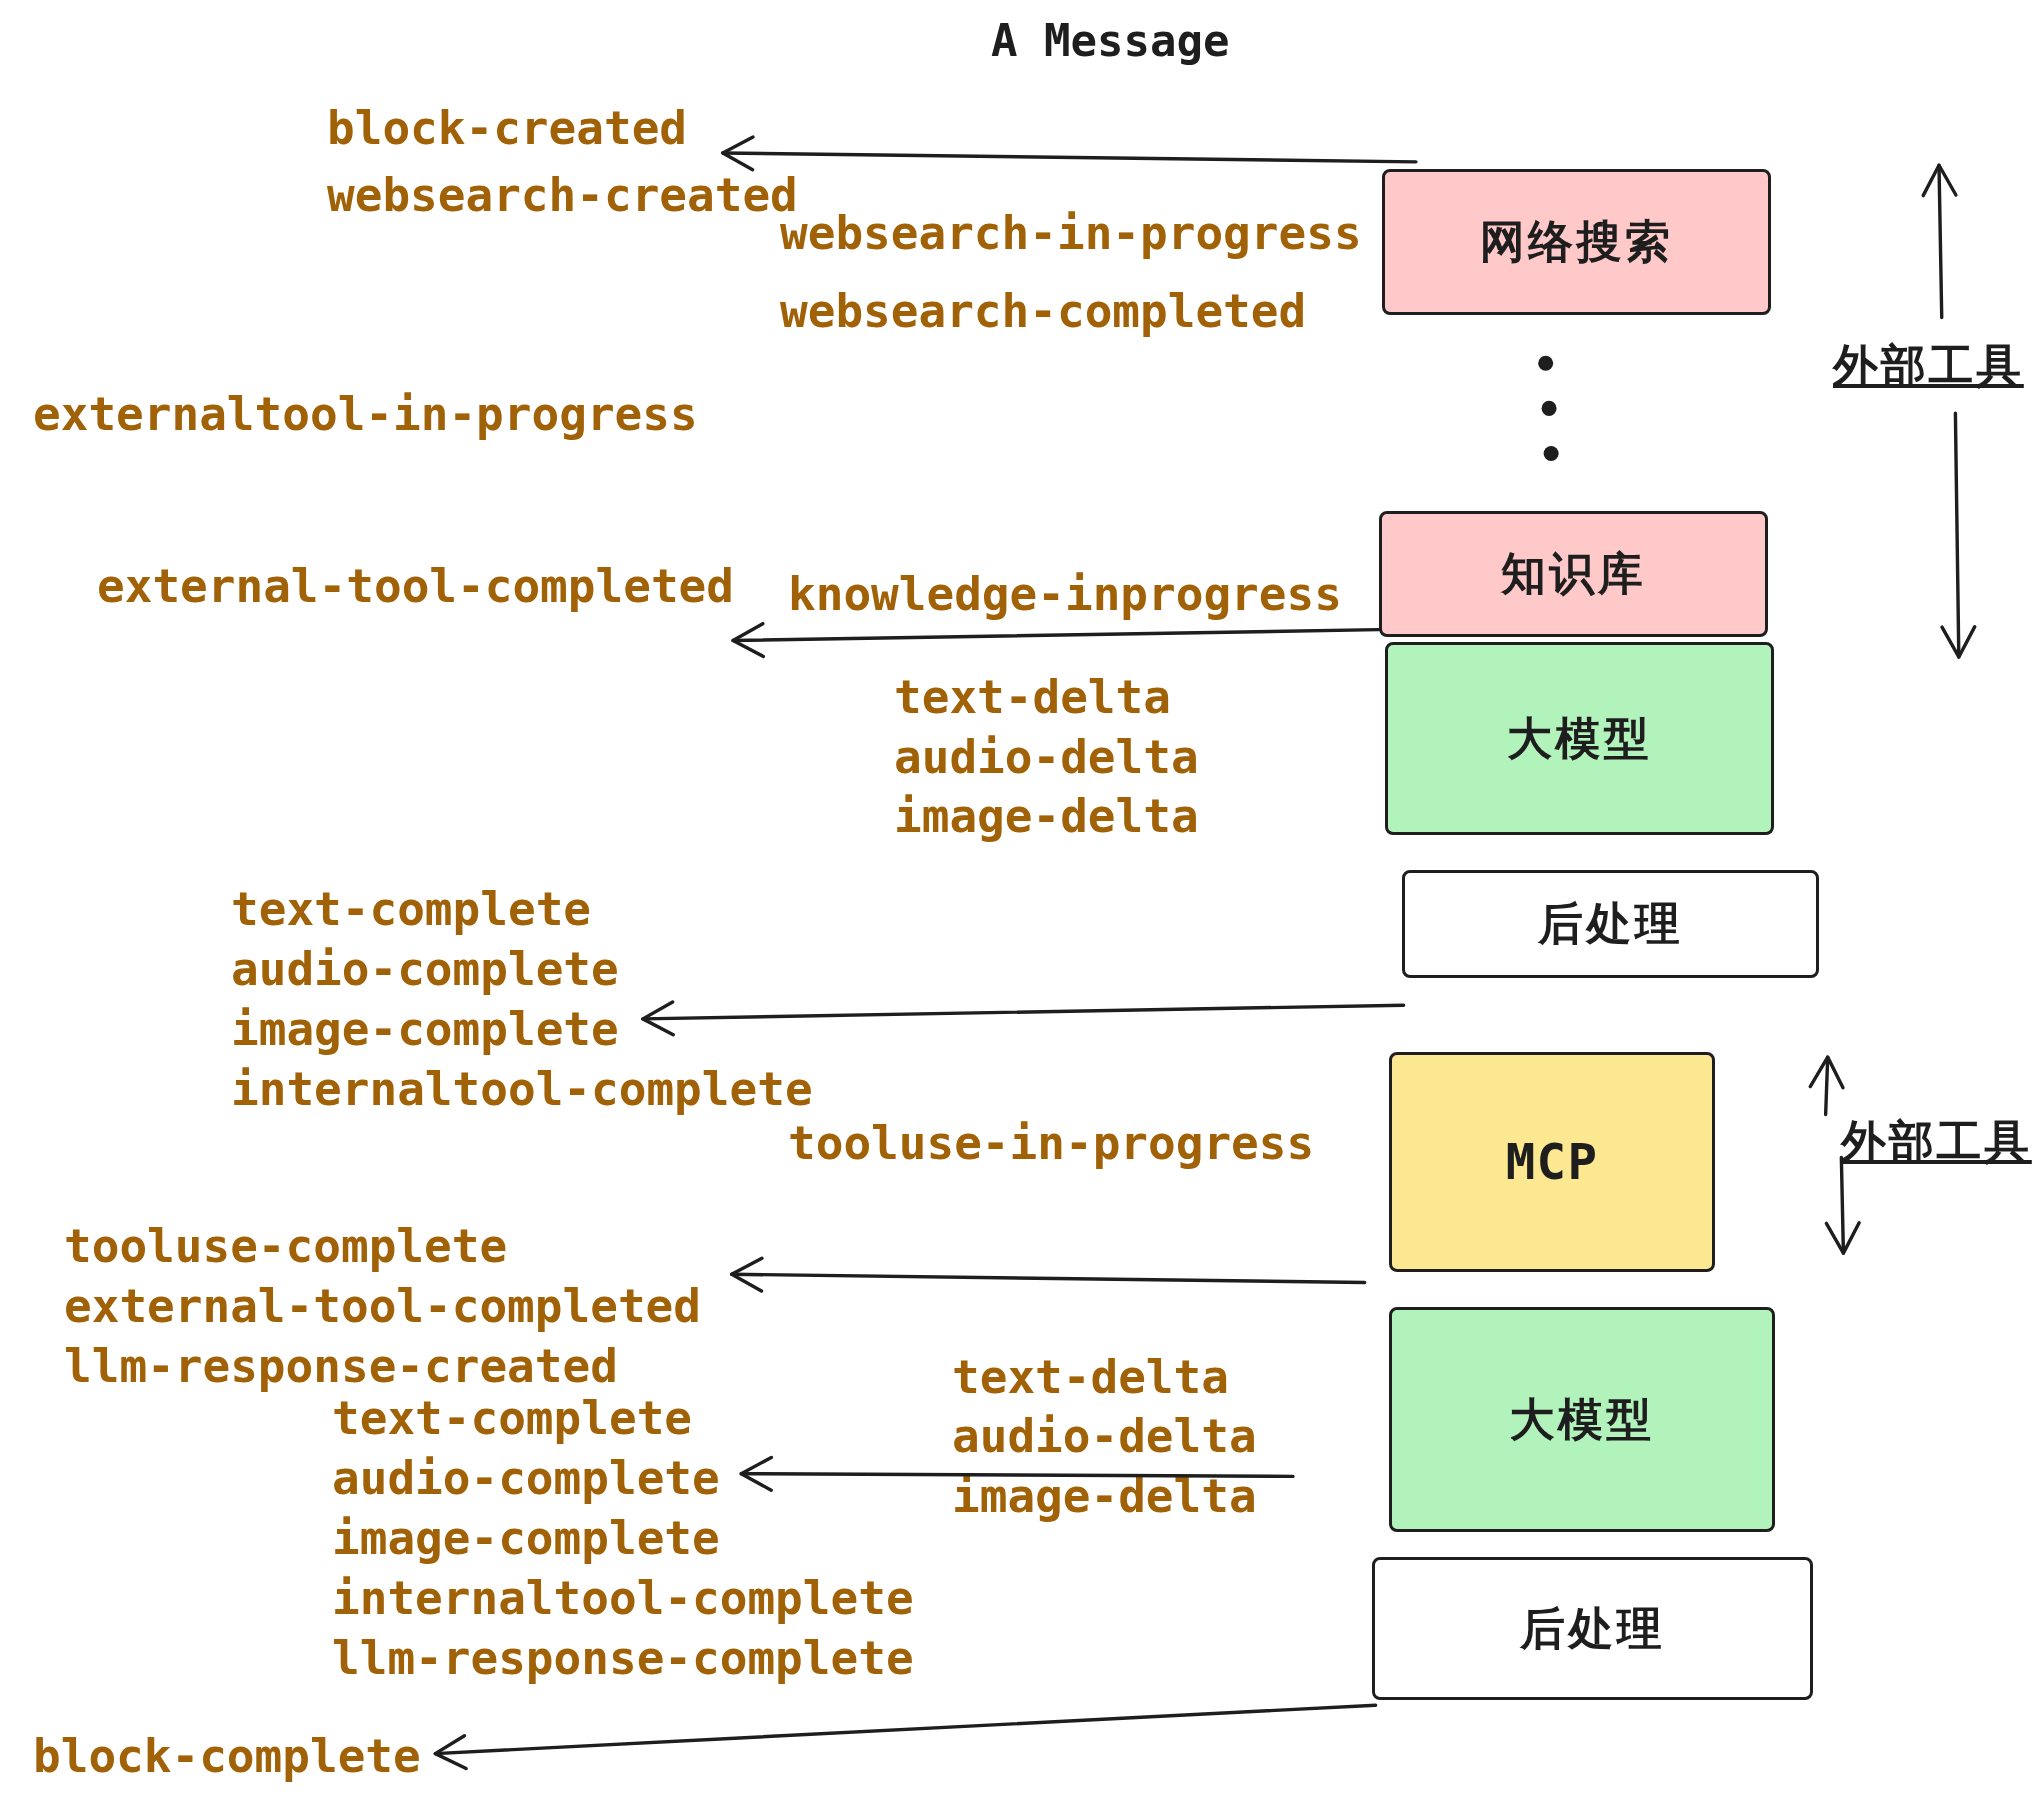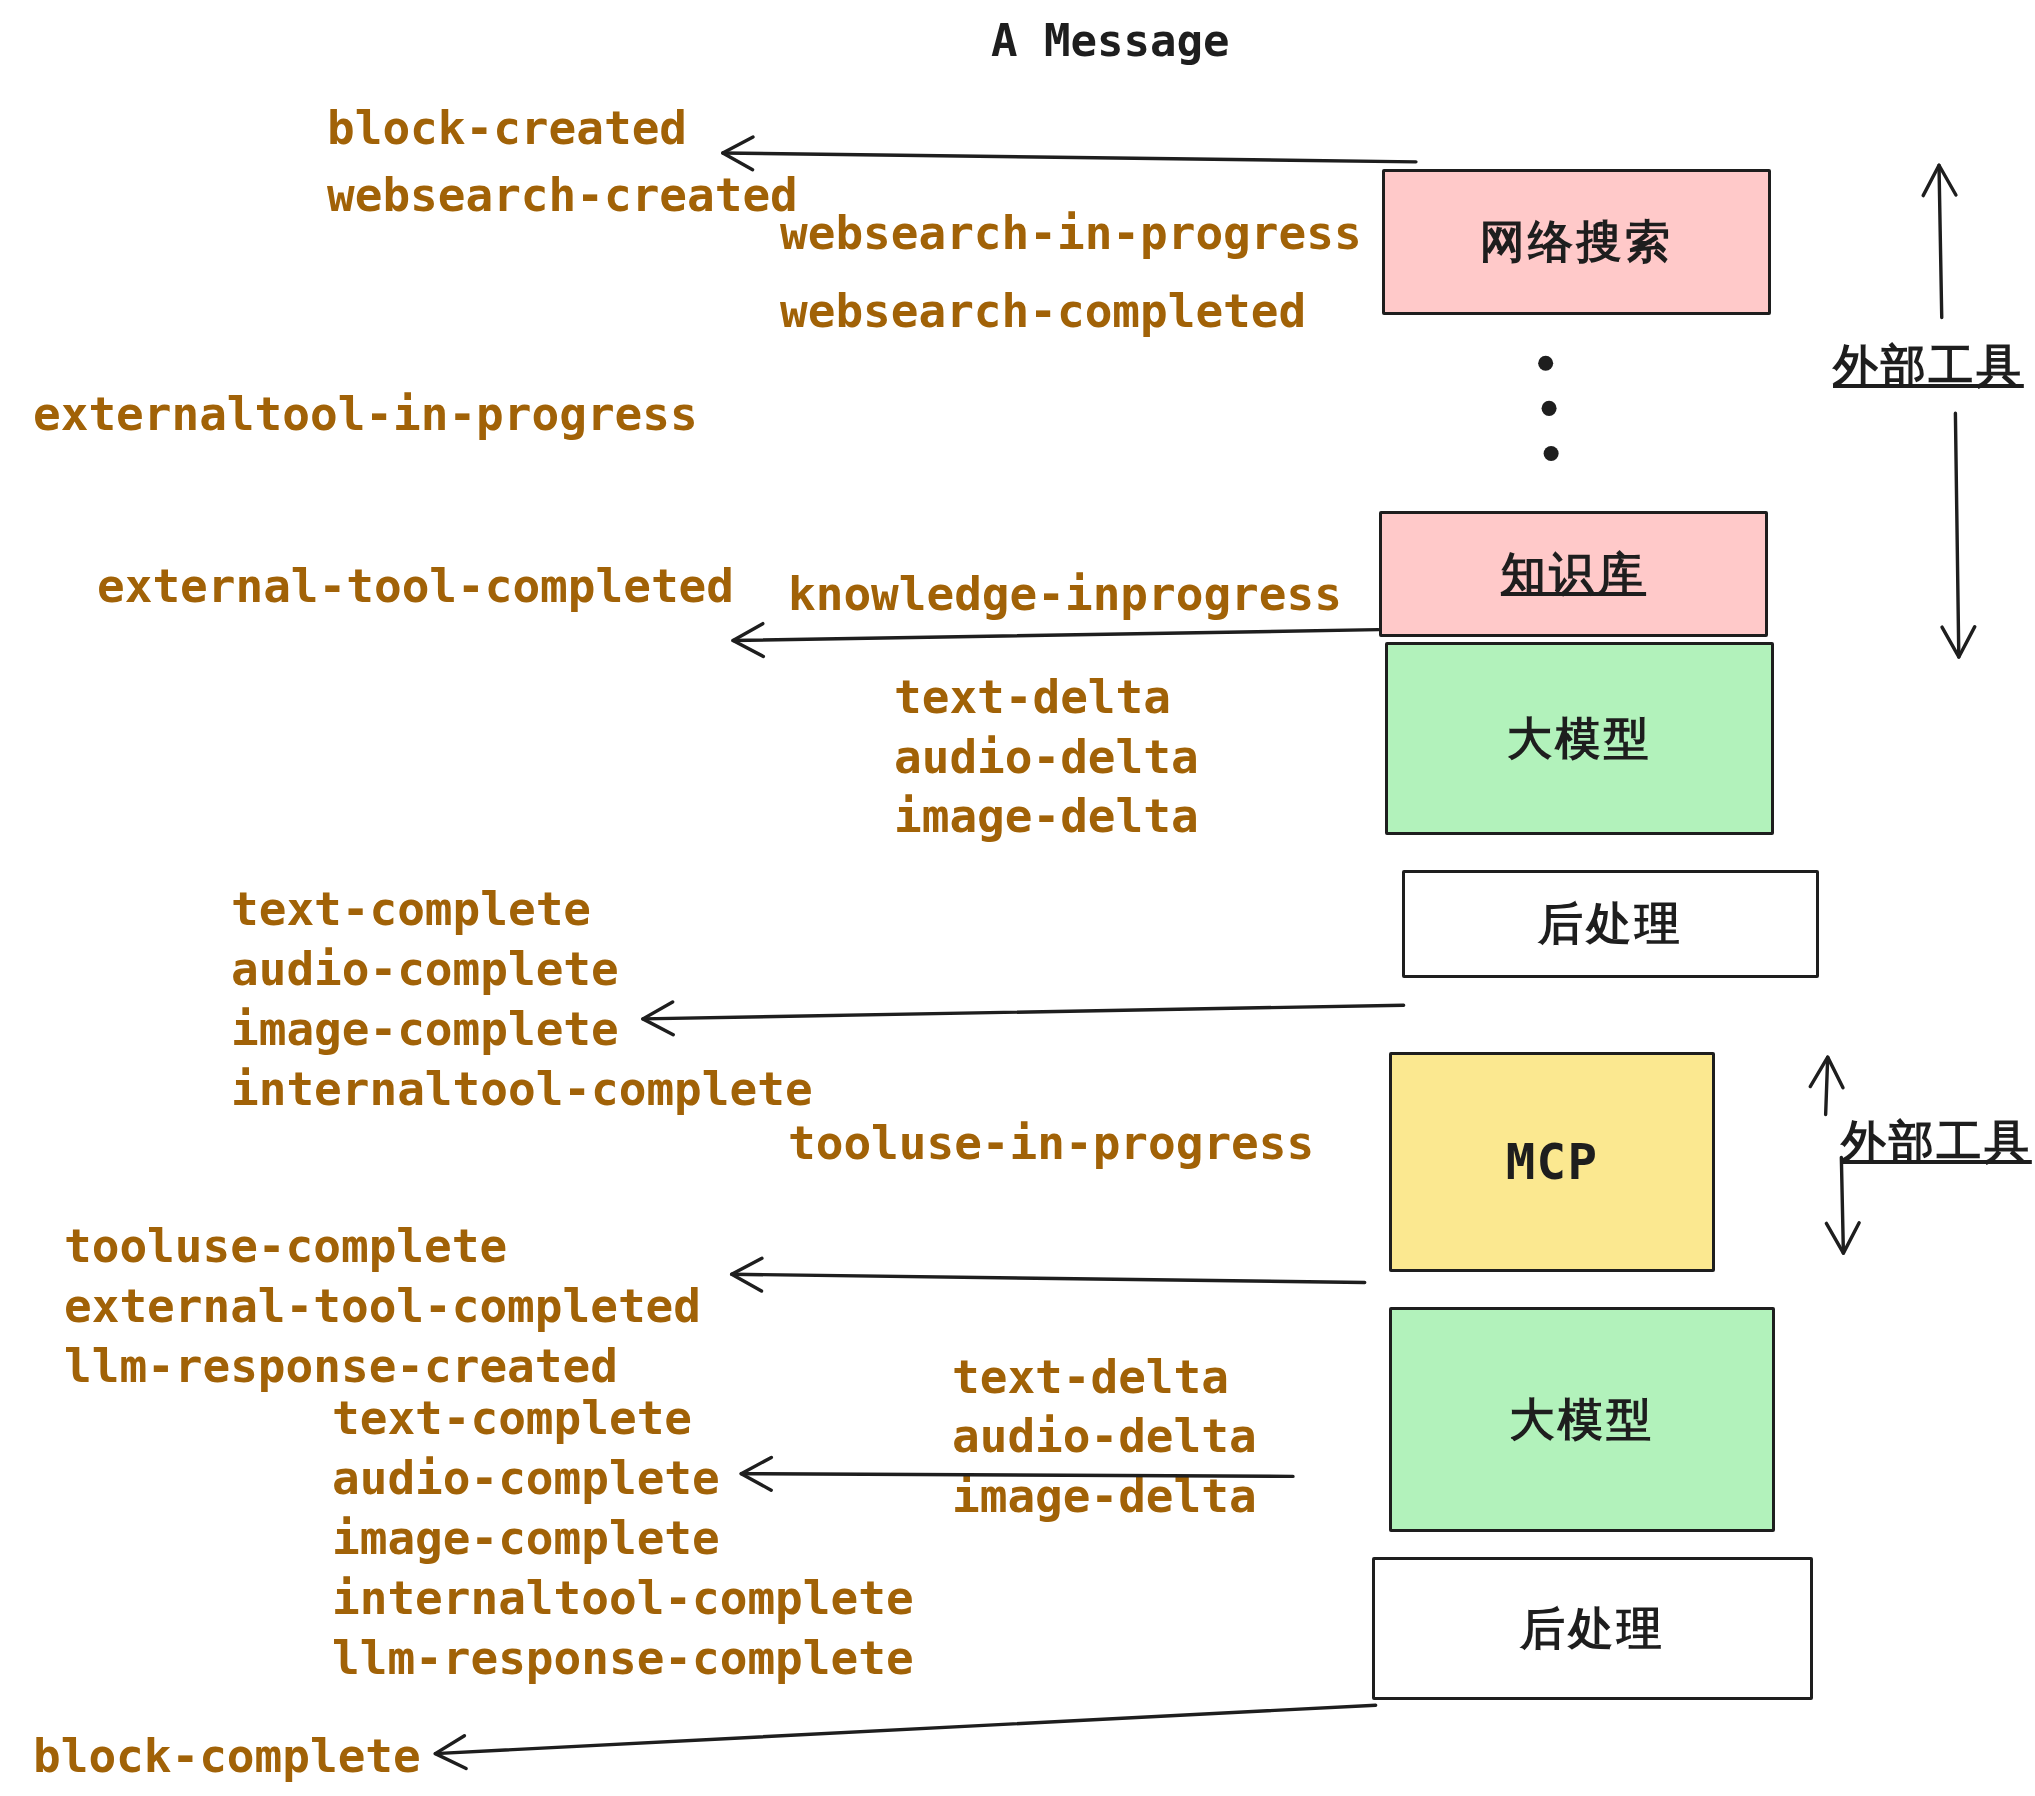--- a/index.html
+++ b/index.html
@@ -2,21 +2,21 @@
 <html style="font-size:11px"><head>
 <meta charset="utf-8">
 <style>
   html,body{margin:0;padding:0;background:#ffffff;}
   .canvas{position:relative;width:2035px;height:1796px;background:#ffffff;overflow:hidden;
           font-family:"DejaVu Sans Mono",monospace;color:#1e1e1e;margin-left:16px;}
   .title{position:absolute;left:975px;top:15px;font:700 44px "DejaVu Sans Mono",monospace;
          white-space:nowrap;color:#1e1e1e;}
   .ev{position:absolute;font:700 46px "DejaVu Sans Mono",monospace;line-height:1.15;
       white-space:nowrap;color:#a16207;}
-  .box{position:absolute;border:3.4px solid #1e1e1e;border-radius:2px;box-sizing:border-box;
+  .box{position:absolute;border:3.4px solid #1e1e1e;border-radius:8px;box-sizing:border-box;
        display:flex;align-items:center;justify-content:center;}
   .zh{font:600 45px "DejaVu Sans",sans-serif;letter-spacing:3.4px;color:#1e1e1e;white-space:nowrap;}
   .mono-label{font:700 49px "DejaVu Sans Mono",monospace;letter-spacing:1.4px;color:#1e1e1e;}
   .ann{position:absolute;font:600 45px "DejaVu Sans",sans-serif;letter-spacing:2.7px;
        color:#1e1e1e;white-space:nowrap;text-decoration:underline;}
   svg.overlay{position:absolute;left:0;top:0;width:2035px;height:1796px;pointer-events:none;}
   svg .ln{stroke:#1e1e1e;stroke-width:5;fill:none;stroke-linecap:round;}
 </style>
 </head>
 <body>
@@ -49,21 +49,21 @@
   <div class="ev" style="left:316px;top:1392px">text-complete</div>
   <div class="ev" style="left:316px;top:1452px">audio-complete</div>
   <div class="ev" style="left:316px;top:1512px">image-complete</div>
   <div class="ev" style="left:316px;top:1572px">internaltool-complete</div>
   <div class="ev" style="left:316px;top:1632px">llm-response-complete</div>
   <div class="ev" style="left:17px;top:1730px">block-complete</div>
 
   <div class="box" style="left: 1366px; top: 169px; width: 389px; height: 146px; background: rgb(255, 201, 201);">
       <span class="zh">网络搜索</span>
     </div>
-  <div class="box" style="left: 1363px; top: 511px; width: 389px; height: 126px; background: rgb(255, 201, 201); text-decoration: underline;">
+  <div class="box" style="left: 1363px; top: 511px; width: 389px; height: 126px; background: rgb(255, 201, 201);">
       <span class="zh">知识库</span>
     </div>
   <div class="box" style="left: 1369px; top: 642px; width: 389px; height: 193px; background: rgb(178, 242, 187);">
       <span class="zh">大模型</span>
     </div>
   <div class="box" style="left: 1386px; top: 870px; width: 417px; height: 108px; background: rgb(255, 255, 255);">
       <span class="zh">后处理</span>
     </div>
   <div class="box" style="left: 1373px; top: 1052px; width: 326px; height: 220px; background: rgb(251, 232, 144);">
       <span class="mono-label">MCP</span>

